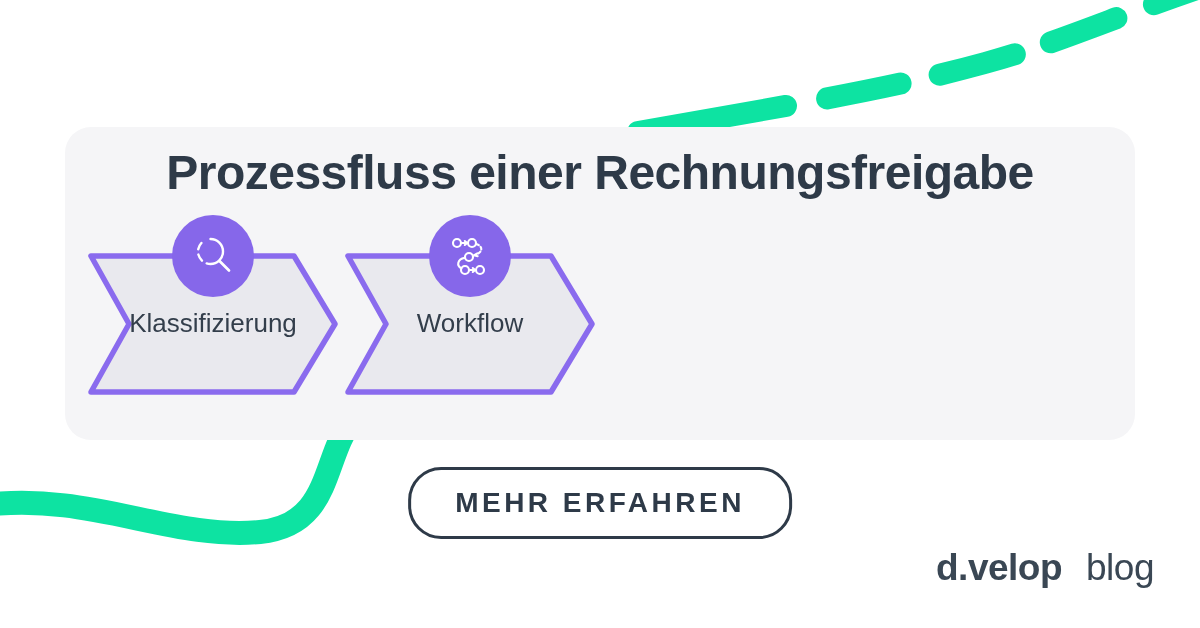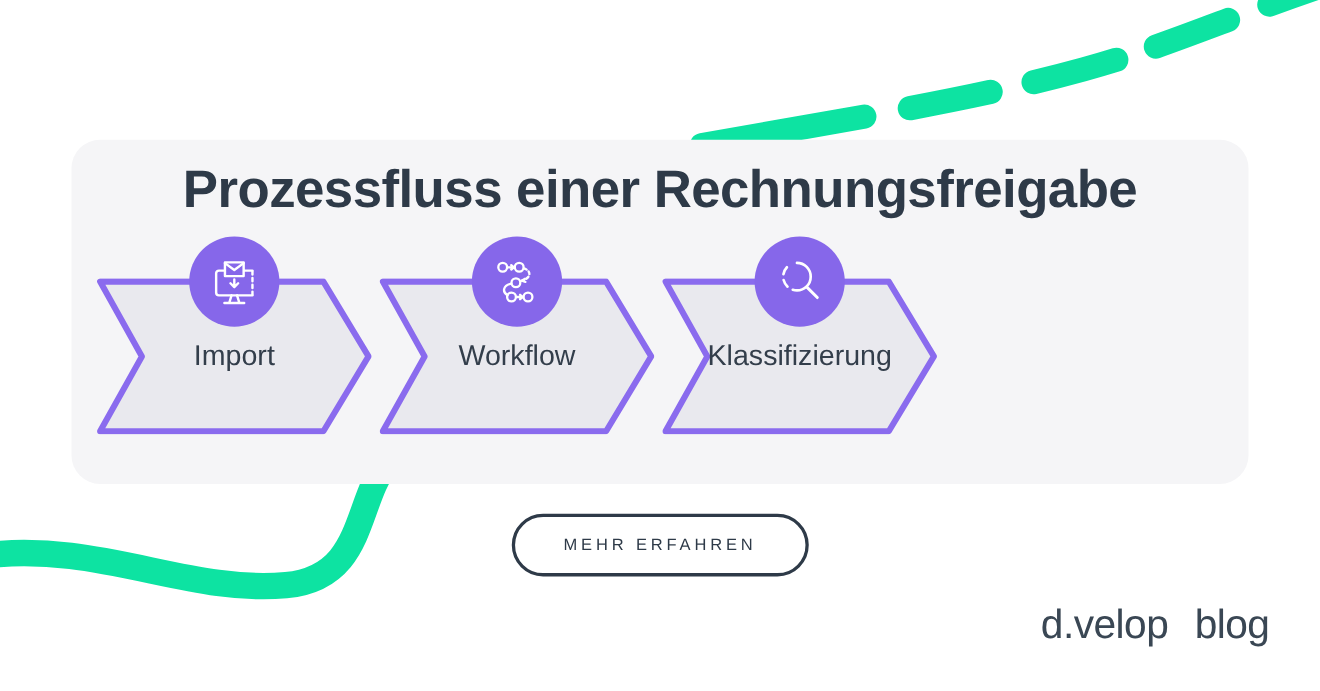--- a/index.html
+++ b/index.html
@@ -52,61 +52,58 @@
   }
   .icon-circle svg{display:block;}
   .cta-button{
     position:absolute;left:50%;top:467px;transform:translateX(-50%);
     z-index:2;
     background:transparent;
     border:3.5px solid var(--text-dark);
     border-radius:33px;
     padding:17px 44px;
     font-family:"Liberation Sans",sans-serif;
-    font-size:15px;font-weight:400;letter-spacing:3.5px;
+    font-size:28px;font-weight:700;letter-spacing:3.5px;
     color:var(--text-dark);
     cursor:pointer;white-space:nowrap;
   }
   .logo{
     position:absolute;right:46px;top:549px;z-index:2;
     color:#3a4754;font-size:37px;line-height:1;cursor:pointer;
   }
-  .logo .brand{font-weight:400;letter-spacing:-0.5px;}
+  .logo .brand{font-weight:700;letter-spacing:-0.5px;}
   .logo .suffix{font-weight:300;margin-left:24px;letter-spacing:-0.5px;}
 </style>
 </head>
 <body>
 
 <div class="stage">
 
   <svg class="decor-svg" width="1200" height="628" viewBox="0 0 1200 628">
     <path d="M 638 132 C 760 110 880 92 985 63 C 1060 43 1130 10 1230 -22" fill="none" stroke="#0de3a2" stroke-width="22" stroke-linecap="round" stroke-dasharray="150 42 75 40 78 38 70 40"></path>
     <path d="M -15 505 C 90 492 170 540 260 532 C 332 525 322 458 352 420" fill="none" stroke="#0de3a2" stroke-width="24" stroke-linecap="round"></path>
   </svg>
 
   <div class="card">
     <h1 class="title">Prozessfluss einer Rechnungsfreigabe</h1>
 
     <div class="steps">
 
+
       <div class="step">
         <svg class="chevron-svg" width="250" height="142" viewBox="0 0 250 142">
           <polygon points="3,3 206,3 247,71 206,139 3,139 41,71" fill="#e9e9ee" stroke="#8a6bee" stroke-width="5.5" stroke-linejoin="round"></polygon>
         </svg>
         <div class="icon-circle">
-          <svg width="48" height="48" viewBox="0 0 48 48" fill="none" stroke="#ffffff" stroke-width="2.2" stroke-linecap="round" stroke-linejoin="round">
-            <path d="M40.5 14 H10 a2.5 2.5 0 0 0 -2.5 2.5 V34 a2.5 2.5 0 0 0 2.5 2.5 H40.5"></path>
-            <path d="M40.5 14.5 V36" stroke-dasharray="3 3.2"></path>
-            <rect x="15.5" y="6.5" width="17" height="12.5" fill="#8667ea"></rect>
-            <path d="M15.5 7.2 L24 13.5 L32.5 7.2"></path>
-            <path d="M24 22 v7 M20.5 25.5 L24 29 L27.5 25.5"></path>
-            <path d="M21.5 36.5 L19.5 43 M26.5 36.5 L28.5 43 M15 43.5 h18"></path>
+          <svg width="48" height="48" viewBox="0 0 48 48" fill="none" stroke="#ffffff" stroke-width="2.4" stroke-linecap="round" stroke-linejoin="round">
+            <circle cx="21.5" cy="19.5" r="12.5" pathLength="100" stroke-dasharray="55 7 9 7 9 13" transform="rotate(-90 21.5 19.5)"></circle>
+            <path d="M30.5 29 L40 38.5" stroke-width="2.7"></path>
           </svg>
         </div>
-        <div class="step-label">Import</div>
+        <div class="step-label">Klassifizierung</div>
       </div>
 
       <div class="step">
         <svg class="chevron-svg" width="250" height="142" viewBox="0 0 250 142">
           <polygon points="3,3 206,3 247,71 206,139 3,139 41,71" fill="#e9e9ee" stroke="#8a6bee" stroke-width="5.5" stroke-linejoin="round"></polygon>
         </svg>
         <div class="icon-circle">
           <svg width="48" height="48" viewBox="0 0 48 48" fill="none" stroke="#ffffff" stroke-width="2.1" stroke-linecap="round" stroke-linejoin="round">
             <circle cx="11" cy="11" r="4"></circle>
             <circle cx="26" cy="11" r="4"></circle>
@@ -116,33 +113,20 @@
             <circle cx="23" cy="25" r="4"></circle>
             <path d="M18.8 25.8 C 11 27.5 10.5 33.5 15.4 36.3"></path>
             <circle cx="19" cy="38" r="4"></circle>
             <circle cx="34" cy="38" r="4"></circle>
             <path d="M23.5 38 h5.5 m-2.2 -2 l2.4 2 l-2.4 2"></path>
           </svg>
         </div>
         <div class="step-label">Workflow</div>
       </div>
 
-      <div class="step">
-        <svg class="chevron-svg" width="250" height="142" viewBox="0 0 250 142">
-          <polygon points="3,3 206,3 247,71 206,139 3,139 41,71" fill="#e9e9ee" stroke="#8a6bee" stroke-width="5.5" stroke-linejoin="round"></polygon>
-        </svg>
-        <div class="icon-circle">
-          <svg width="48" height="48" viewBox="0 0 48 48" fill="none" stroke="#ffffff" stroke-width="2.4" stroke-linecap="round" stroke-linejoin="round">
-            <circle cx="21.5" cy="19.5" r="12.5" pathLength="100" stroke-dasharray="55 7 9 7 9 13" transform="rotate(-90 21.5 19.5)"></circle>
-            <path d="M30.5 29 L40 38.5" stroke-width="2.7"></path>
-          </svg>
-        </div>
-        <div class="step-label">Klassifizierung</div>
-      </div>
-
 
     </div>
   </div>
 
   <button class="cta-button">MEHR ERFAHREN</button>
 
   <div class="logo">
     <span class="brand">d.velop</span><span class="suffix">blog</span>
   </div>
 

